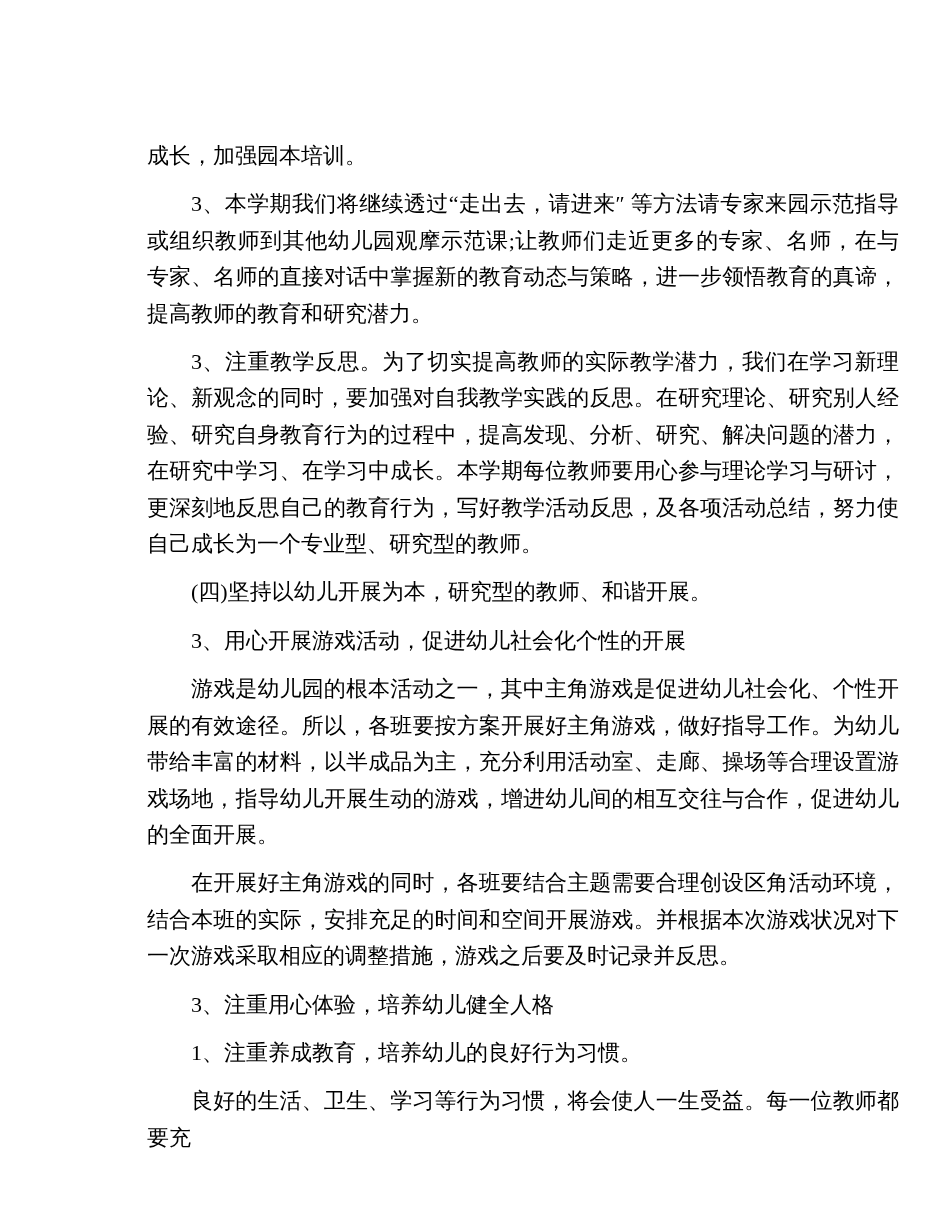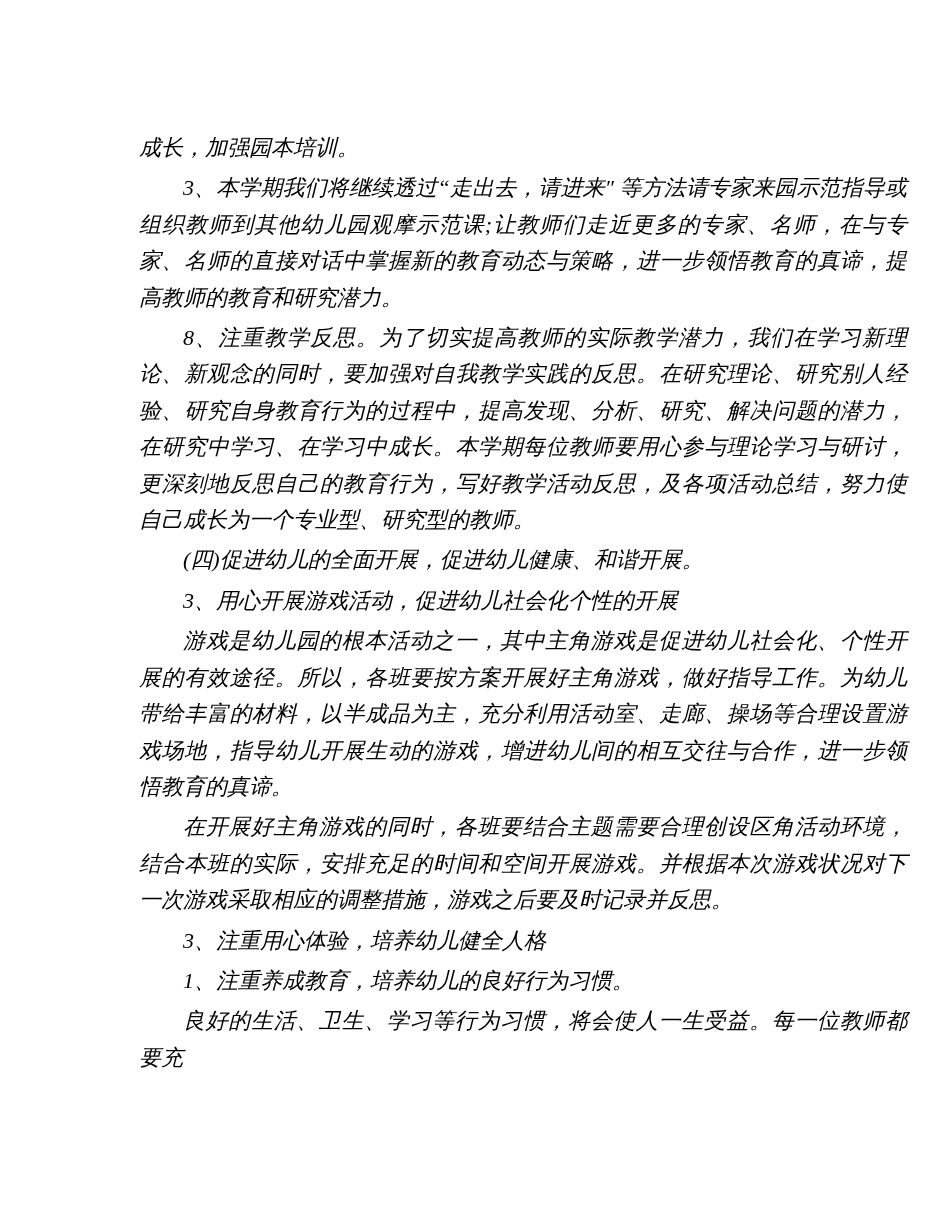--- a/index.html
+++ b/index.html
@@ -24,38 +24,37 @@
     left: 135px;
     top: 126px;
     width: 776px;
     color: #000000;
     font-size: 22px;
     line-height: 36.4px;
     text-align: justify;
     text-justify: inter-ideograph;
   }
   .para {
-    margin: 4px;
+    margin: 12px;
     padding: 0;
     word-break: break-all;
-    font-style: italic;
   }
   .para.indent {
     text-indent: 2em;
   }
 </style>
 </head>
 <body>
 
 <div class="page">
   <div class="content" id="paragraph-host">
       <p class="para">成长，加强园本培训。</p>
       <p class="para indent">3、本学期我们将继续透过“走出去，请进来″ 等方法请专家来园示范指导或组织教师到其他幼儿园观摩示范课;让教师们走近更多的专家、名师，在与专家、名师的直接对话中掌握新的教育动态与策略，进一步领悟教育的真谛，提高教师的教育和研究潜力。</p>
-      <p class="para indent">8、注重教学反思。为了切实提高教师的实际教学潜力，我们在学习新理论、新观念的同时，要加强对自我教学实践的反思。在研究理论、研究别人经验、研究自身教育行为的过程中，提高发现、分析、研究、解决问题的潜力，在研究中学习、在学习中成长。本学期每位教师要用心参与理论学习与研讨，更深刻地反思自己的教育行为，写好教学活动反思，及各项活动总结，努力使自己成长为一个专业型、研究型的教师。</p>
-      <p class="para indent">(四)促进幼儿的全面开展，促进幼儿健康、和谐开展。</p>
+      <p class="para indent">3、注重教学反思。为了切实提高教师的实际教学潜力，我们在学习新理论、新观念的同时，要加强对自我教学实践的反思。在研究理论、研究别人经验、研究自身教育行为的过程中，提高发现、分析、研究、解决问题的潜力，在研究中学习、在学习中成长。本学期每位教师要用心参与理论学习与研讨，更深刻地反思自己的教育行为，写好教学活动反思，及各项活动总结，努力使自己成长为一个专业型、研究型的教师。</p>
+      <p class="para indent">(四)坚持以幼儿开展为本，研究型的教师、和谐开展。</p>
       <p class="para indent">3、用心开展游戏活动，促进幼儿社会化个性的开展</p>
-      <p class="para indent">游戏是幼儿园的根本活动之一，其中主角游戏是促进幼儿社会化、个性开展的有效途径。所以，各班要按方案开展好主角游戏，做好指导工作。为幼儿带给丰富的材料，以半成品为主，充分利用活动室、走廊、操场等合理设置游戏场地，指导幼儿开展生动的游戏，增进幼儿间的相互交往与合作，进一步领悟教育的真谛。</p>
+      <p class="para indent">游戏是幼儿园的根本活动之一，其中主角游戏是促进幼儿社会化、个性开展的有效途径。所以，各班要按方案开展好主角游戏，做好指导工作。为幼儿带给丰富的材料，以半成品为主，充分利用活动室、走廊、操场等合理设置游戏场地，指导幼儿开展生动的游戏，增进幼儿间的相互交往与合作，促进幼儿的全面开展。</p>
       <p class="para indent">在开展好主角游戏的同时，各班要结合主题需要合理创设区角活动环境，结合本班的实际，安排充足的时间和空间开展游戏。并根据本次游戏状况对下一次游戏采取相应的调整措施，游戏之后要及时记录并反思。</p>
       <p class="para indent">3、注重用心体验，培养幼儿健全人格</p>
       <p class="para indent">1、注重养成教育，培养幼儿的良好行为习惯。</p>
       <p class="para indent">良好的生活、卫生、学习等行为习惯，将会使人一生受益。每一位教师都要充</p>
     </div>
 </div>
 
 </body></html>

